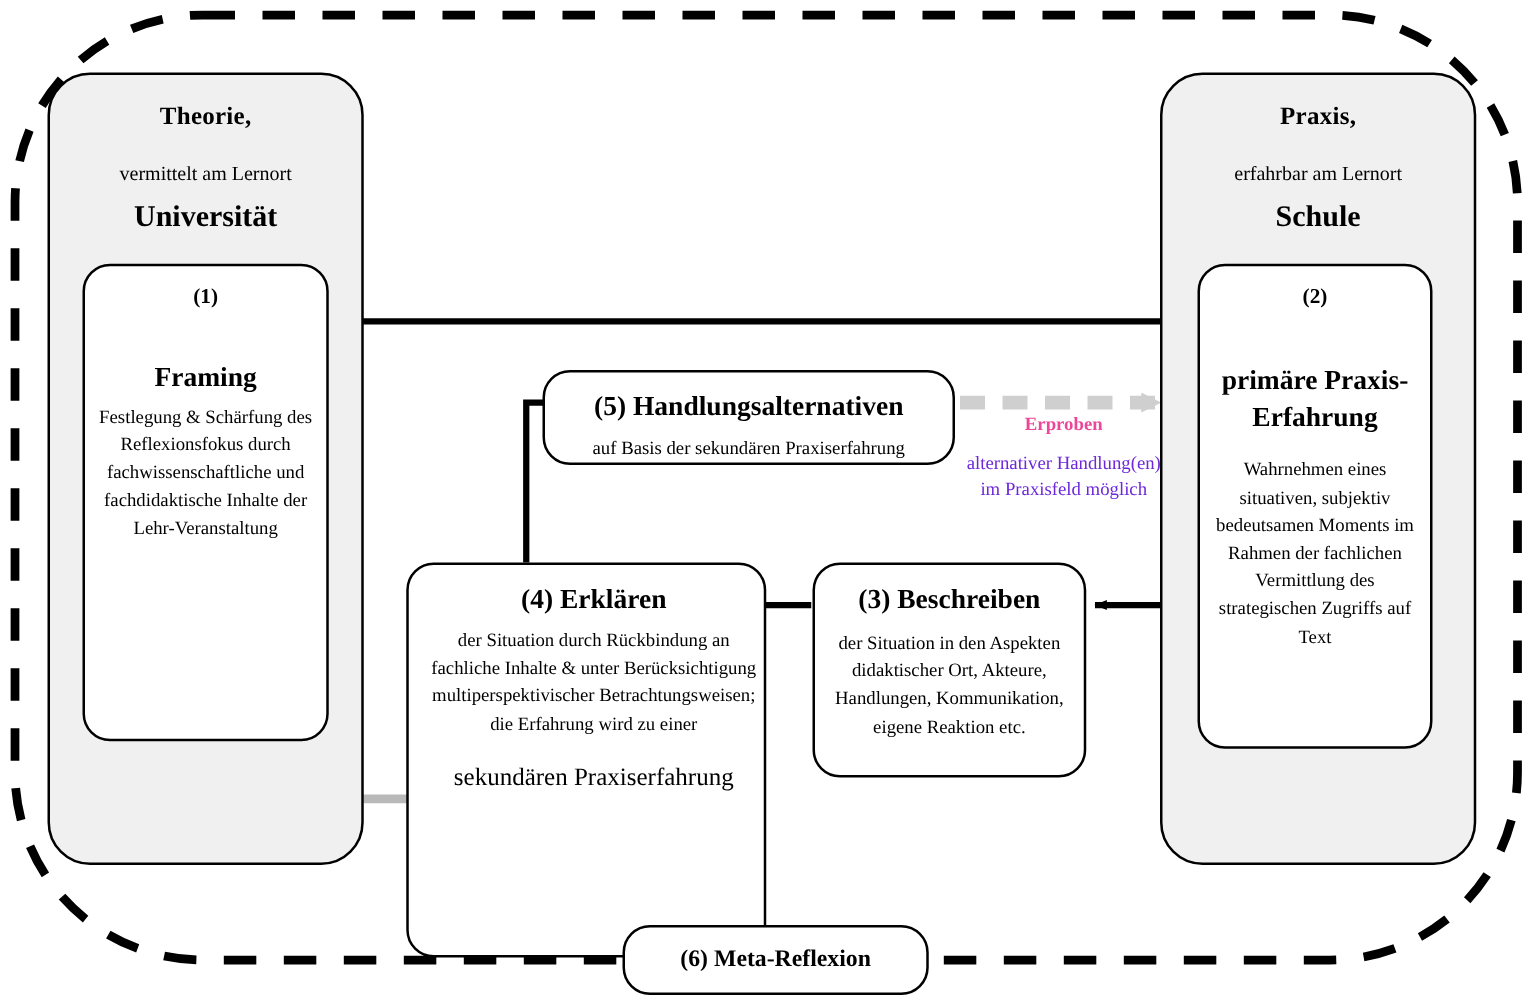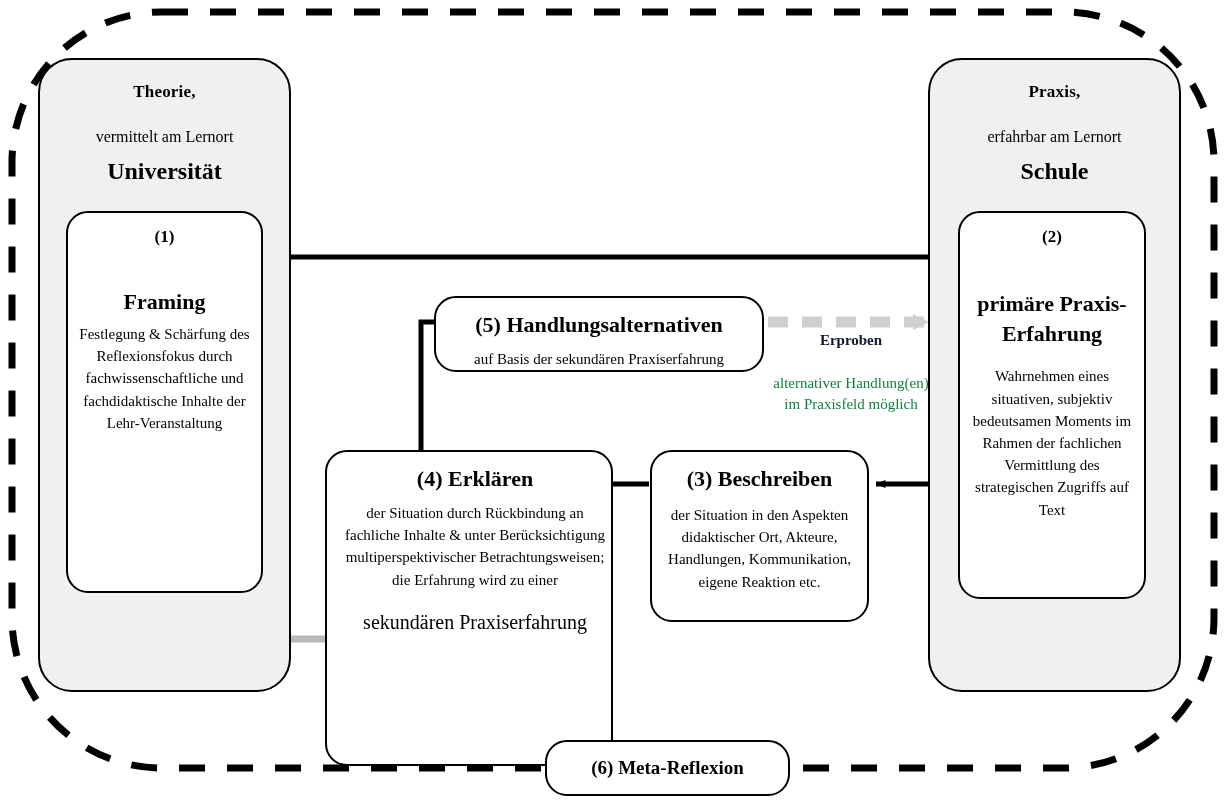--- a/index.html
+++ b/index.html
@@ -28,21 +28,21 @@
     position: absolute;
     background: #f0f0f0;
     border: 2px solid #000;
     border-radius: 34px;
   }
   .panel-head {
     text-align: center;
     padding-top: 22px;
   }
   .panel-title {
-    font-size: 17px; font-weight: bold; letter-spacing: .2px;
+    font-size: 20px; font-weight: bold; letter-spacing: .2px;
   }
   .panel-sub {
     font-size: 16px; margin-top: 26px;
   }
   .panel-place {
     font-size: 24px; font-weight: bold; margin-top: 12px;
   }
 
   
   .node {
@@ -98,37 +98,37 @@
 
   
   #node-handlung {
     left: 434px; top: 296px; width: 330px; height: 76px;
     padding: 14px 8px 0 8px;
   }
   #node-handlung .node-body { margin-top: 10px; }
 
   
   #node-meta {
-    left: 545px; top: 740px; width: 245px; height: 56px;
+    left: 498px; top: 740px; width: 245px; height: 56px;
     display: flex; align-items: center; justify-content: center;
   }
   #node-meta .node-head { font-size: 19px; }
 
   
   #erproben-label {
     position: absolute;
     left: 772px; top: 332px; width: 158px;
     text-align: center;
     color: #bdbdbd;
   }
   #erproben-label .erp-title {
-    font-size: 15px; font-weight: bold; color: #0f172a;
+    font-size: 15px; font-weight: bold; color: #ec4899;
   }
   #erproben-label .erp-body {
-    font-size: 15px; line-height: 1.42; margin-top: 24px; color: #15803d;
+    font-size: 15px; line-height: 1.42; margin-top: 12px; color: #6d28d9;
   }
 </style>
 </head>
 <body>
 
 <div id="stage">
 
   <svg id="overlay" viewBox="0 0 1226 800">
     <defs>
       <marker id="arrowBlack" markerWidth="10" markerHeight="8" refX="9.5" refY="4" orient="auto" markerUnits="userSpaceOnUse">

